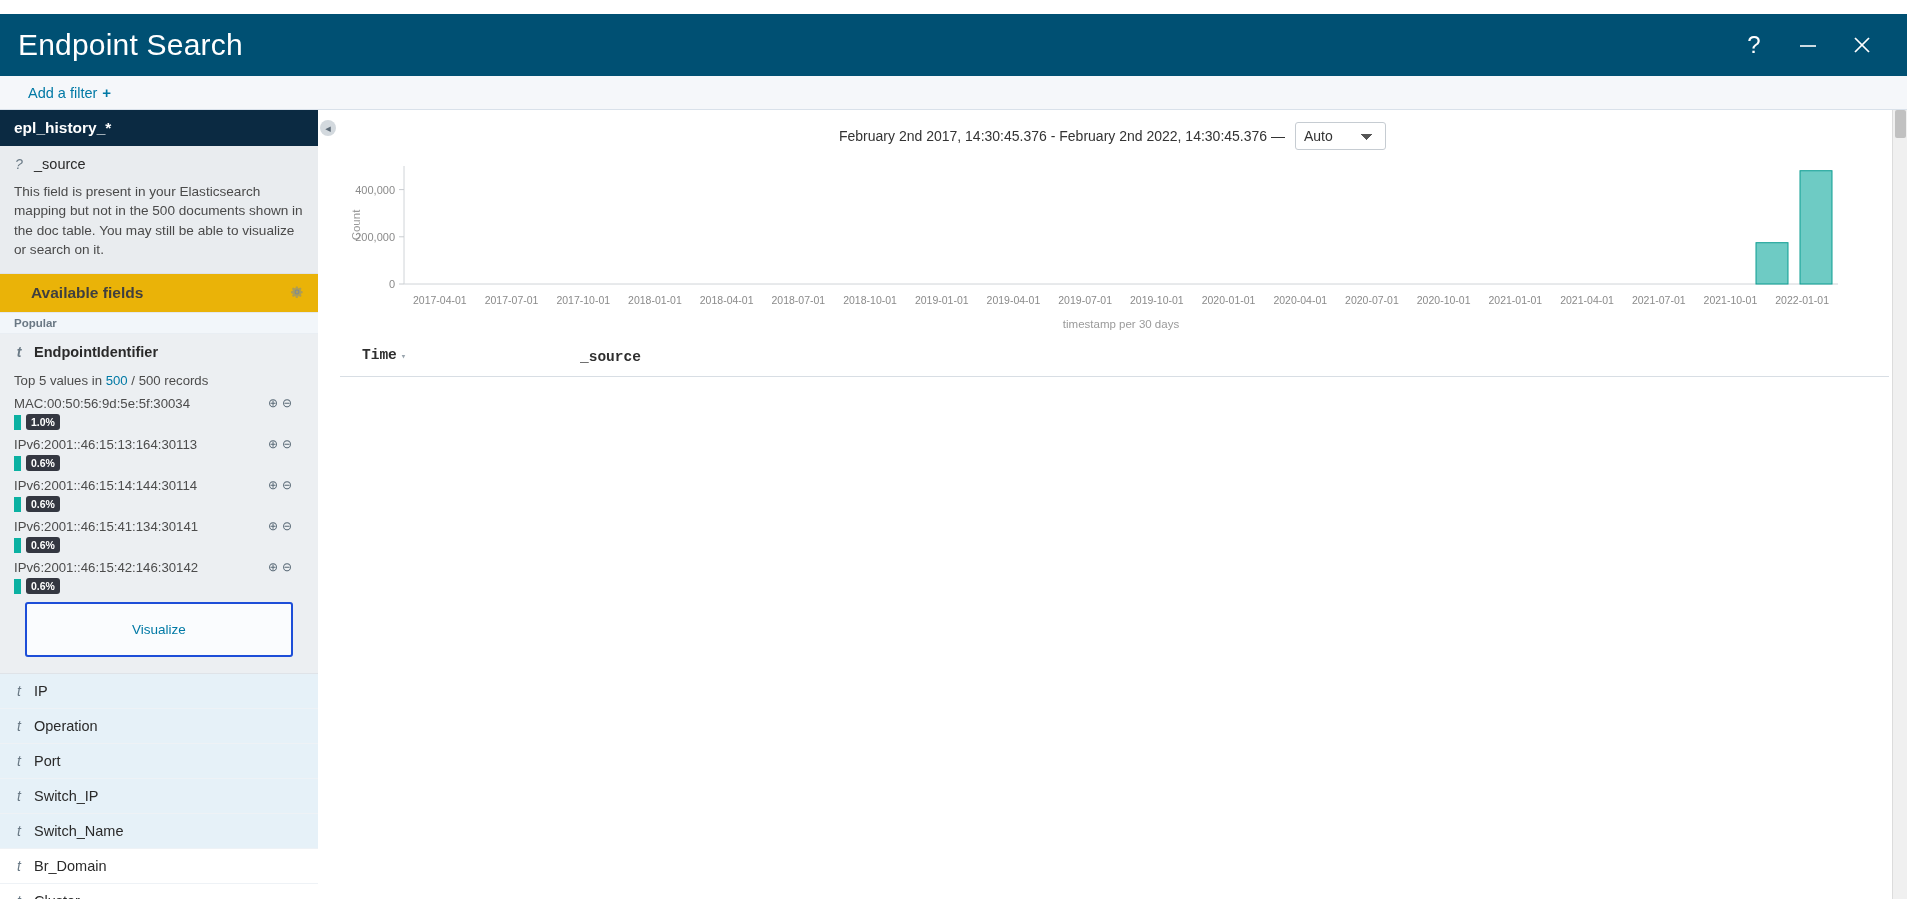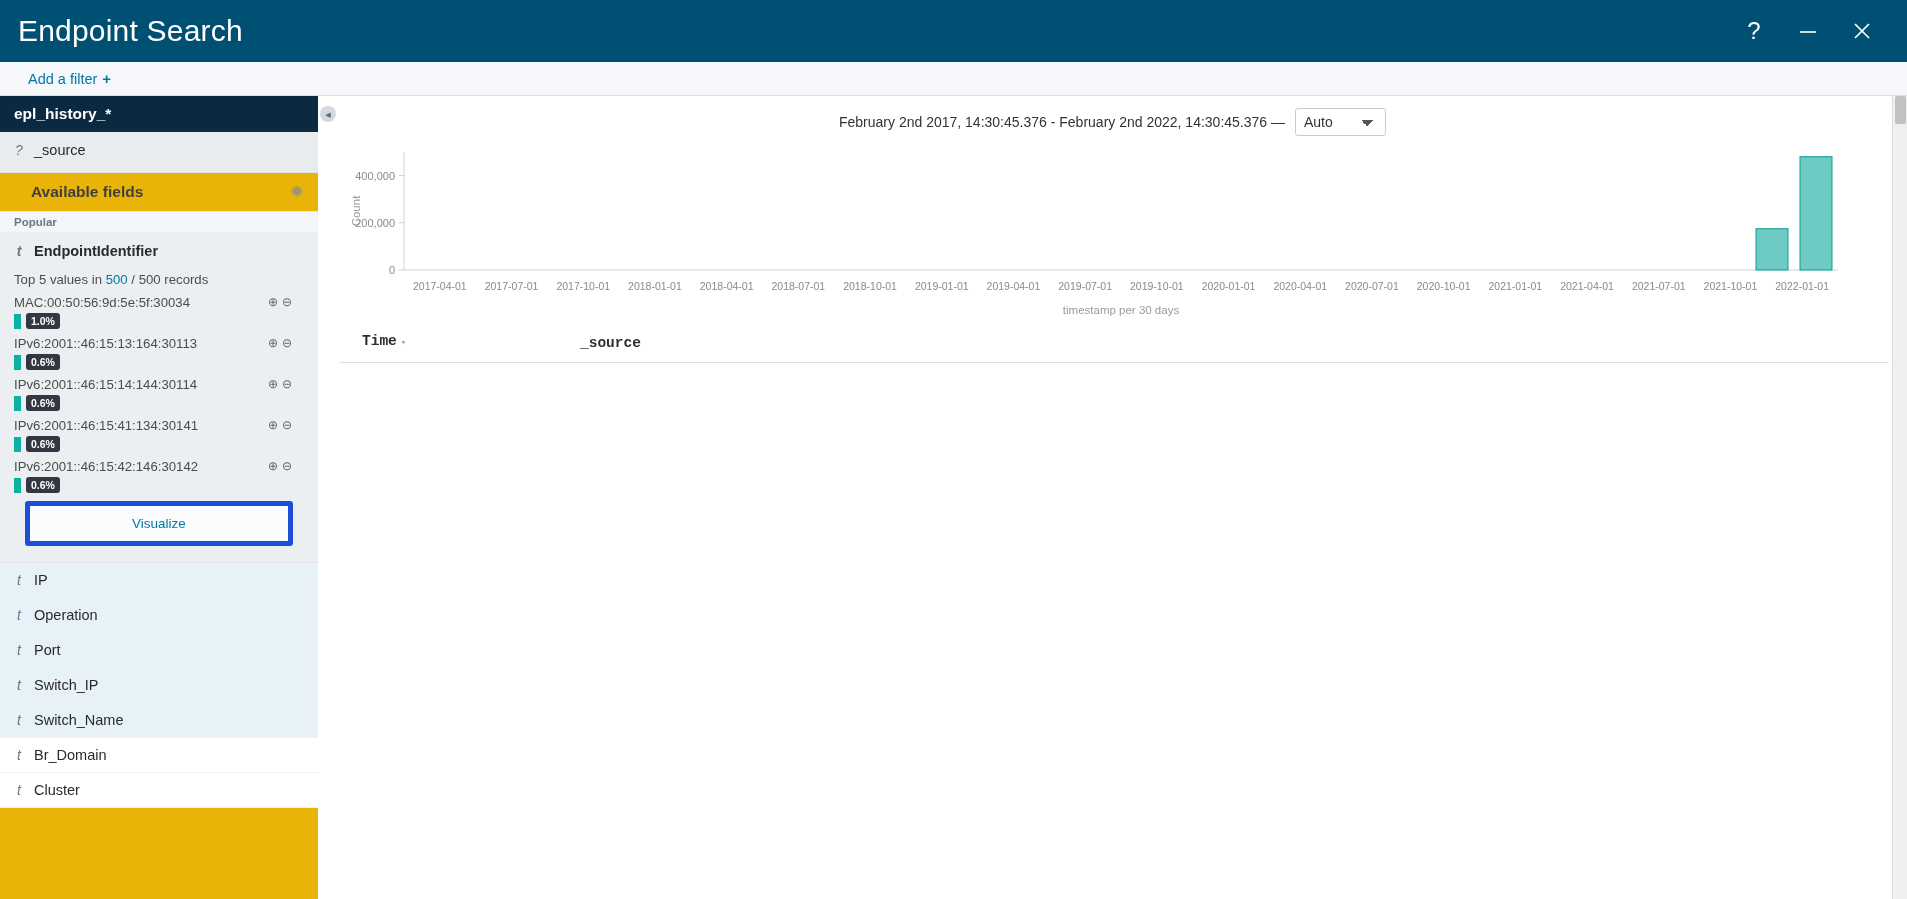--- a/index.html
+++ b/index.html
@@ -11,20 +11,21 @@
   }
 
   
   .titlebar {
     height: 62px;
     background: #005073;
     display: flex;
     align-items: center;
     padding: 0 18px;
     color: #ffffff;
+    margin-top: 14px;
   }
   .titlebar .app-title {
     font-size: 30px;
     font-weight: 400;
     letter-spacing: 0.2px;
   }
   .titlebar .spacer { flex: 1; }
   .win-btn {
     width: 54px; height: 62px;
     display: flex; align-items: center; justify-content: center;
@@ -163,23 +164,23 @@
     right: 12px; top: 0px;
     display: flex; gap: 4px;
     color: #5b6b78;
     font-size: 12px;
   }
   .mag { cursor: pointer; }
   .visualize-btn {
     display: block;
     width: calc(100% - 22px);
     margin: 8px 11px 4px 11px;
-    padding: 10px 0;
+    padding: 18px 0;
     background: #fafcfe;
-    border: 5px solid #1d4ed8;
+    border: 2px solid #1d4ed8;
     border-radius: 3px;
     color: #0079a5;
     font-size: 13.5px;
     text-align: center;
     cursor: pointer;
   }
   .fieldlist { }
   .fl-item {
     padding: 9px 14px;
     border-bottom: 1px solid #eef2f6;
@@ -333,20 +334,21 @@
     <div class="index-pattern">
       <span>epl_history_*</span>
     </div>
 
 
     <div class="source-block">
       <div class="field-row">
         <span class="field-type">?</span>
         <span>_source</span>
       </div>
+      <div class="source-desc">This field is present in your Elasticsearch mapping but not in the 500 documents shown in the doc table. You may still be able to visualize or search on it.</div>
     </div>
 
     <div class="avail-head">
       <span class="t">Available fields</span>
       <span class="gear">
         <svg width="14" height="14" viewBox="0 0 16 16" fill="#7b8a96">
           <path d="M8 5.2a2.8 2.8 0 100 5.6 2.8 2.8 0 000-5.6zm0 4.4a1.6 1.6 0 110-3.2 1.6 1.6 0 010 3.2z"></path>
           <path d="M14 7.1l-1.3-.2a4.8 4.8 0 00-.5-1.2l.8-1a.5.5 0 000-.7l-1-1a.5.5 0 00-.7 0l-1 .8a4.8 4.8 0 00-1.2-.5L8.9 2a.5.5 0 00-.5-.4H7.1a.5.5 0 00-.5.4l-.2 1.3a4.8 4.8 0 00-1.2.5l-1-.8a.5.5 0 00-.7 0l-1 1a.5.5 0 000 .7l.8 1a4.8 4.8 0 00-.5 1.2L1.5 7.1a.5.5 0 00-.4.5v1.3a.5.5 0 00.4.5l1.3.2c.1.4.3.8.5 1.2l-.8 1a.5.5 0 000 .7l1 1a.5.5 0 00.7 0l1-.8c.4.2.8.4 1.2.5l.2 1.3a.5.5 0 00.5.4h1.3a.5.5 0 00.5-.4l.2-1.3c.4-.1.8-.3 1.2-.5l1 .8a.5.5 0 00.7 0l1-1a.5.5 0 000-.7l-.8-1c.2-.4.4-.8.5-1.2l1.3-.2a.5.5 0 00.4-.5V7.6a.5.5 0 00-.4-.5z" opacity="0.55"></path>
         </svg>
       </span>

